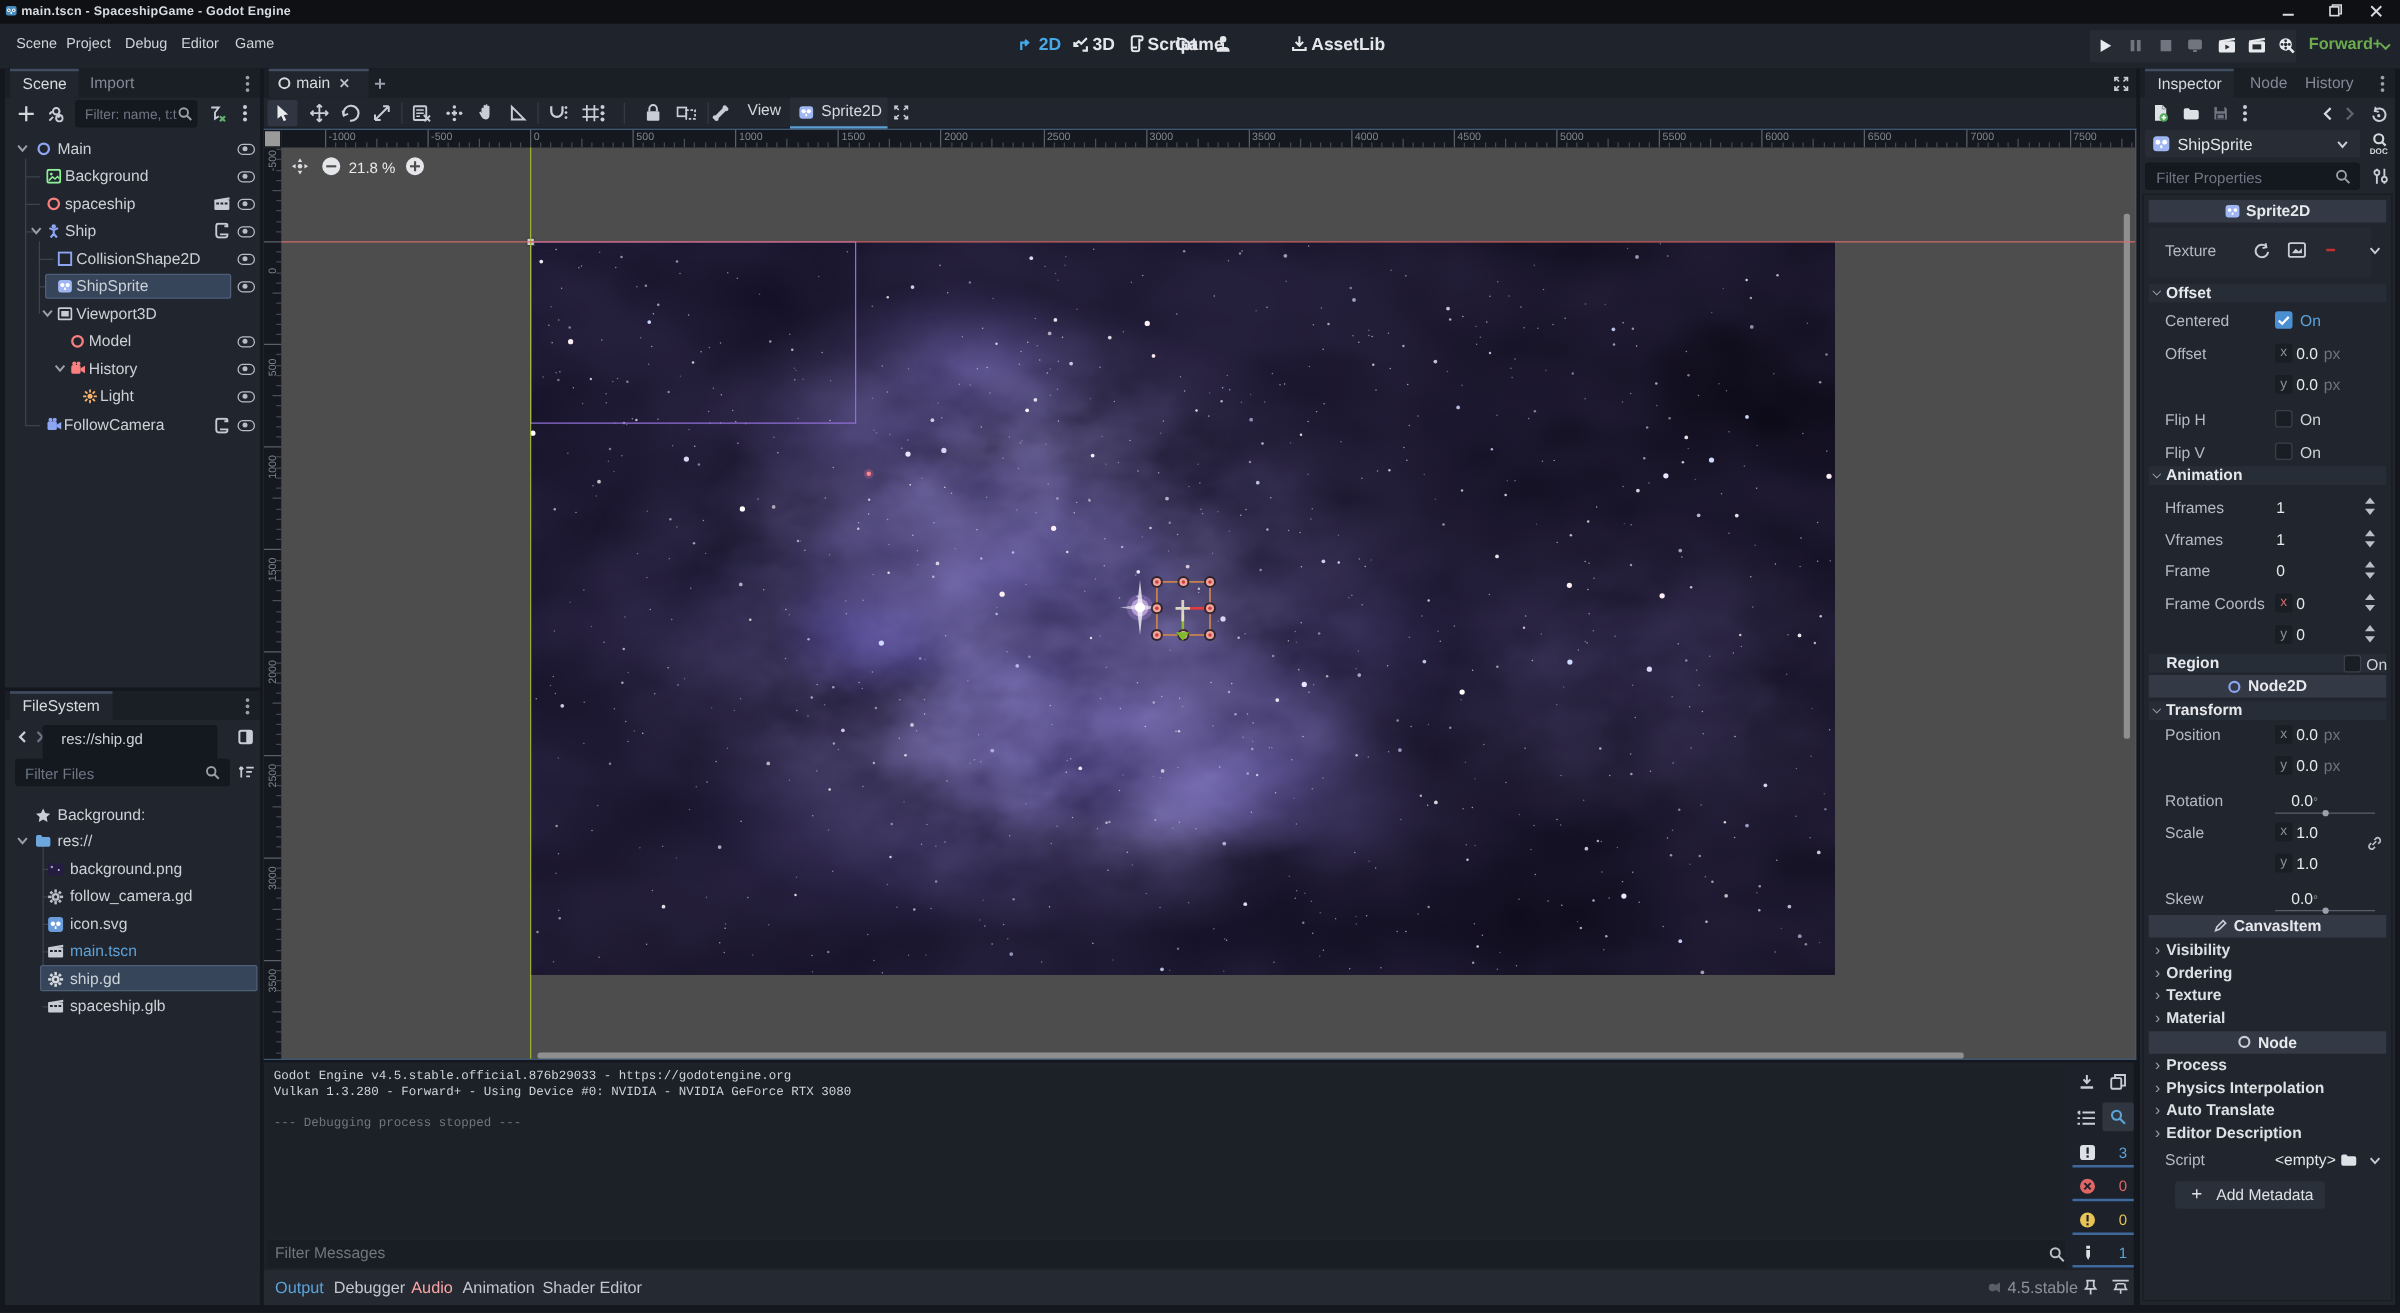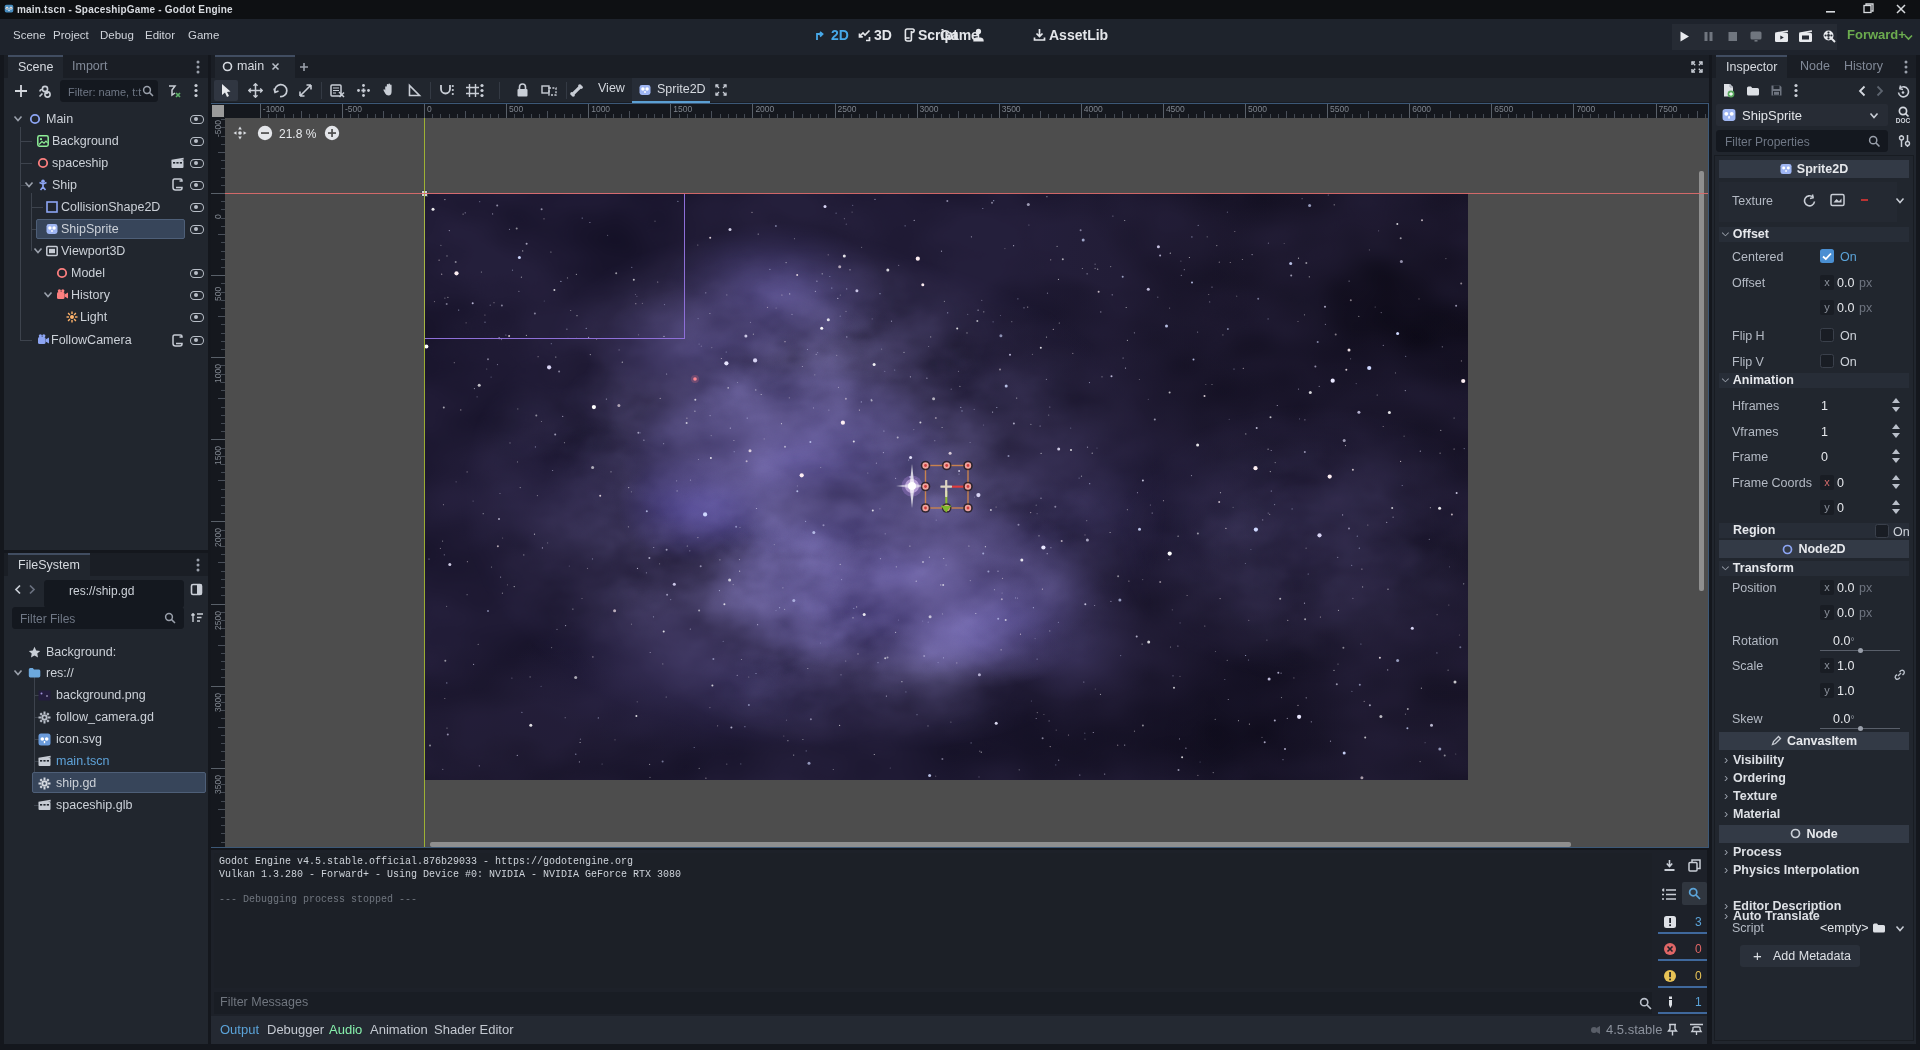--- a/index.html
+++ b/index.html
@@ -291,21 +291,21 @@
         <circle cx="2" cy="7" r="1.5" fill="#9aa0ab"></circle>
         <circle cx="2" cy="12" r="1.5" fill="#9aa0ab"></circle>
       </svg>
 
   <svg class="abs" style="left:10px;top:31px" width="8" height="11" viewBox="0 0 8 11">
         <path d="M6 1.5 L2 5.5 L6 9.5" fill="none" stroke="#c9ced6" stroke-width="1.7"></path>
       </svg>
   <svg class="abs" style="left:24px;top:31px" width="8" height="11" viewBox="0 0 8 11">
         <path d="M2 1.5 L6 5.5 L2 9.5" fill="none" stroke="#6b7280" stroke-width="1.7"></path>
       </svg>
-  <div class="searchbox" style="left:40px;top:27px;width:140px;height:28px;line-height:20px;padding-left:24px;color:#ccd1d8">res://ship.gd</div>
+  <div class="searchbox" style="left:30px;top:27px;width:140px;height:28px;line-height:20px;padding-left:14px;color:#ccd1d8">res://ship.gd</div>
   <svg class="abs" style="left:186px;top:30px" width="13" height="13" viewBox="0 0 13 13">
         <rect x="1.5" y="1.5" width="10" height="10" rx="1.5" fill="none" stroke="#c9ced6" stroke-width="1.6"></rect>
         <rect x="7" y="1.5" width="4.5" height="10" fill="#c9ced6"></rect>
       </svg>
 
   <div class="searchbox" style="left:8px;top:54px;width:172px;height:22px;line-height:22px;padding-left:7px">Filter Files</div>
   <svg class="abs" style="left:160px;top:59px" width="12" height="12" viewBox="0 0 12 12">
         <circle cx="5" cy="5" r="3.4" fill="none" stroke="#9aa0ab" stroke-width="1.5"></circle>
         <path d="M7.6 7.6 L11 11" stroke="#9aa0ab" stroke-width="1.5"></path>
       </svg>
@@ -1888,21 +1888,21 @@
     <div class="abs" style="left:1447px;top:142px;width:49px;height:22px;border-bottom:2px solid #3f689c"></div>
     <svg class="abs" style="left:1455px;top:145px" width="9" height="15" viewBox="0 0 9 15">
           <path d="M3 1.5 L6 1.5 L6 4 L3 4 Z M3 5 L6 5 L6 10 L4.5 13 L3 10 Z" fill="#dde0e5"></path>
         </svg>
     <div class="abs" style="left:1484px;top:145px;font-size:12px;color:#5ba3d8;font-family:'Liberation Sans',sans-serif">1</div>
   </div>
 
   <div id="bottombar" style="position:absolute;left:0;top:961px;width:1496px;height:28px;background:#242932;font-size:13px">
     <div class="abs" style="left:9px;top:6px;color:#5ba3d8">Output</div>
     <div class="abs" style="left:56px;top:6px;color:#c3c8d0">Debugger</div>
-    <div class="abs" style="left:118px;top:6px;color:#86efac">Audio</div>
+    <div class="abs" style="left:118px;top:6px;color:#fca5a5">Audio</div>
     <div class="abs" style="left:159px;top:6px;color:#c3c8d0">Animation</div>
     <div class="abs" style="left:223px;top:6px;color:#c3c8d0">Shader Editor</div>
     <svg class="abs" style="left:1378px;top:8px" width="13" height="13" viewBox="0 0 13 13" opacity="0.45">
           <circle cx="5" cy="6" r="3" fill="#9aa0ab"></circle>
           <path d="M7.5 4 L11 2 L11 10 L7.5 8 Z" fill="#9aa0ab"></path>
         </svg>
     <div class="abs" style="left:1395px;top:6px;color:#8b919c">4.5.stable</div>
     <svg class="abs" style="left:1455px;top:7px" width="13" height="14" viewBox="0 0 13 14">
           <path d="M3 1.5 L10 1.5 M4 1.5 L4 6 L2.5 8 L10.5 8 L9 6 L9 1.5 M6.5 8 L6.5 12.5" stroke="#c9ced6" stroke-width="1.4" fill="none"></path>
         </svg>
@@ -2079,21 +2079,21 @@
           </svg>CanvasItem</div>
     <div class="fold" style="top:597px">Visibility</div>
     <div class="fold" style="top:615px">Ordering</div>
     <div class="fold" style="top:633px">Texture</div>
     <div class="fold" style="top:651px">Material</div>
     <div class="cat" style="top:669px"><svg style="vertical-align:-1px;margin-right:5px" width="11" height="11" viewBox="0 0 11 11">
             <circle cx="5.5" cy="5.5" r="4" fill="none" stroke="#c9ced6" stroke-width="1.7"></circle>
           </svg>Node</div>
     <div class="fold" style="top:689px">Process</div>
     <div class="fold" style="top:707px">Physics Interpolation</div>
-    <div class="fold" style="top:753px">Auto Translate</div>
+    <div class="fold" style="top:725px">Auto Translate</div>
     <div class="fold" style="top:743px">Editor Description</div>
     <div class="plabel" style="left:17px;top:765px">Script</div>
     <div class="abs" style="left:105px;top:765px;color:#e2e5e9">&lt;empty&gt;</div>
     <svg class="abs" style="left:157px;top:766px" width="14" height="12" viewBox="0 0 14 12">
           <path d="M1 3 Q1 1.5 2.5 1.5 L5 1.5 L6.2 3 L11.5 3 Q13 3 13 4.5 L13 9 Q13 10.5 11.5 10.5 L2.5 10.5 Q1 10.5 1 9 Z" fill="#dde0e5"></path>
         </svg>
     <svg class="abs" style="left:180px;top:769px" width="10" height="8" viewBox="0 0 10 8">
           <path d="M1.5 1.5 L5 5.5 L8.5 1.5" fill="none" stroke="#c9ced6" stroke-width="1.5"></path>
         </svg>
     <div class="abs" style="left:25px;top:789px;width:120px;height:22px;background:#2a303a;border-radius:3px"></div>

